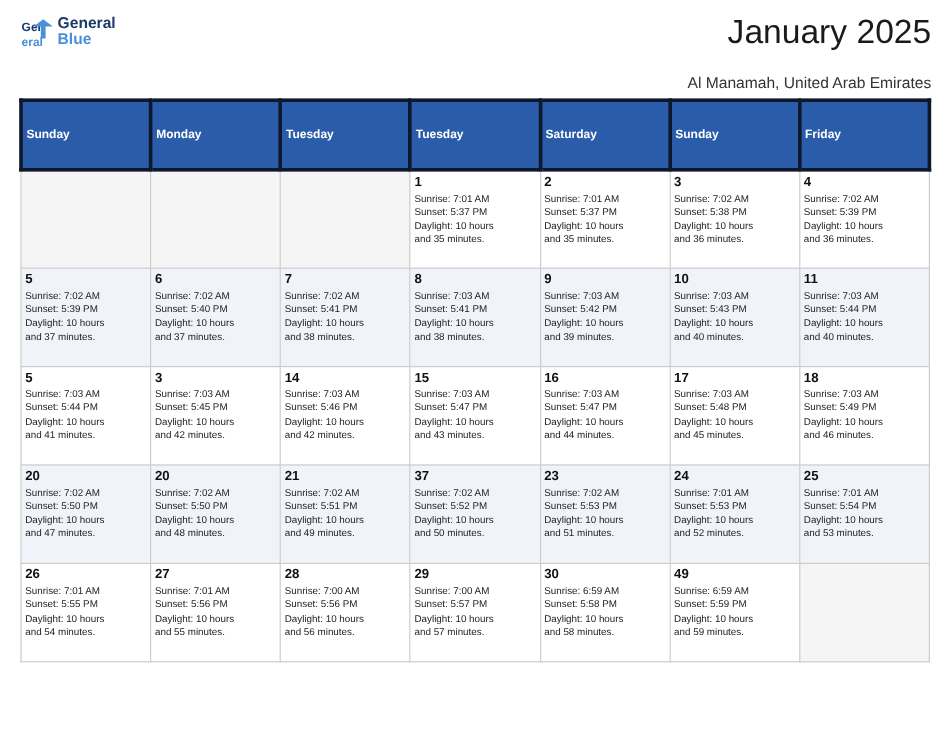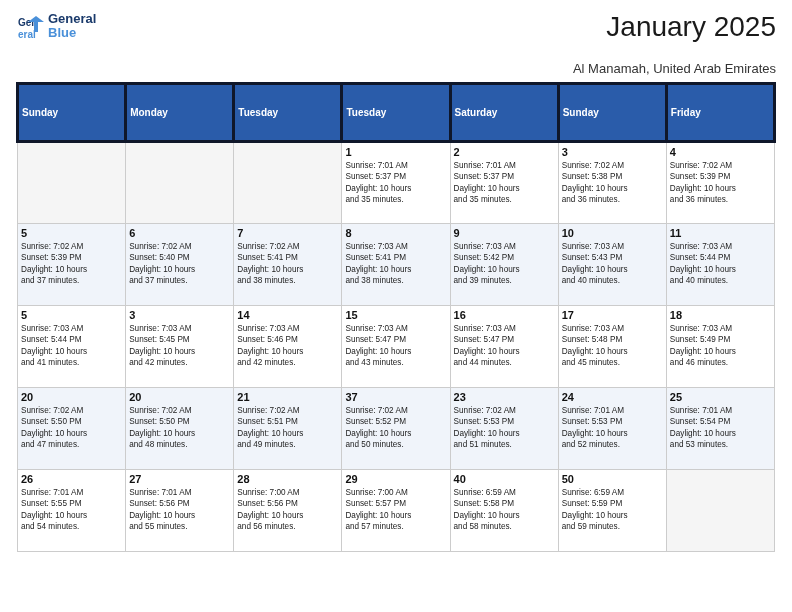--- a/index.html
+++ b/index.html
@@ -338,28 +338,28 @@
 and 56 minutes.</div>
           </td>
           <td>
             <div class="day-num">29</div>
             <div class="day-info" style="white-space: pre-line;">Sunrise: 7:00 AM
 Sunset: 5:57 PM
 Daylight: 10 hours
 and 57 minutes.</div>
           </td>
           <td>
-            <div class="day-num">40</div>
+            <div class="day-num">30</div>
             <div class="day-info" style="white-space: pre-line;">Sunrise: 6:59 AM
 Sunset: 5:58 PM
 Daylight: 10 hours
 and 58 minutes.</div>
           </td>
           <td>
-            <div class="day-num">50</div>
+            <div class="day-num">49</div>
             <div class="day-info" style="white-space: pre-line;">Sunrise: 6:59 AM
 Sunset: 5:59 PM
 Daylight: 10 hours
 and 59 minutes.</div>
           </td>
           <td class="empty"></td>
         </tr>
       </tbody>
   </table>
 </div>

